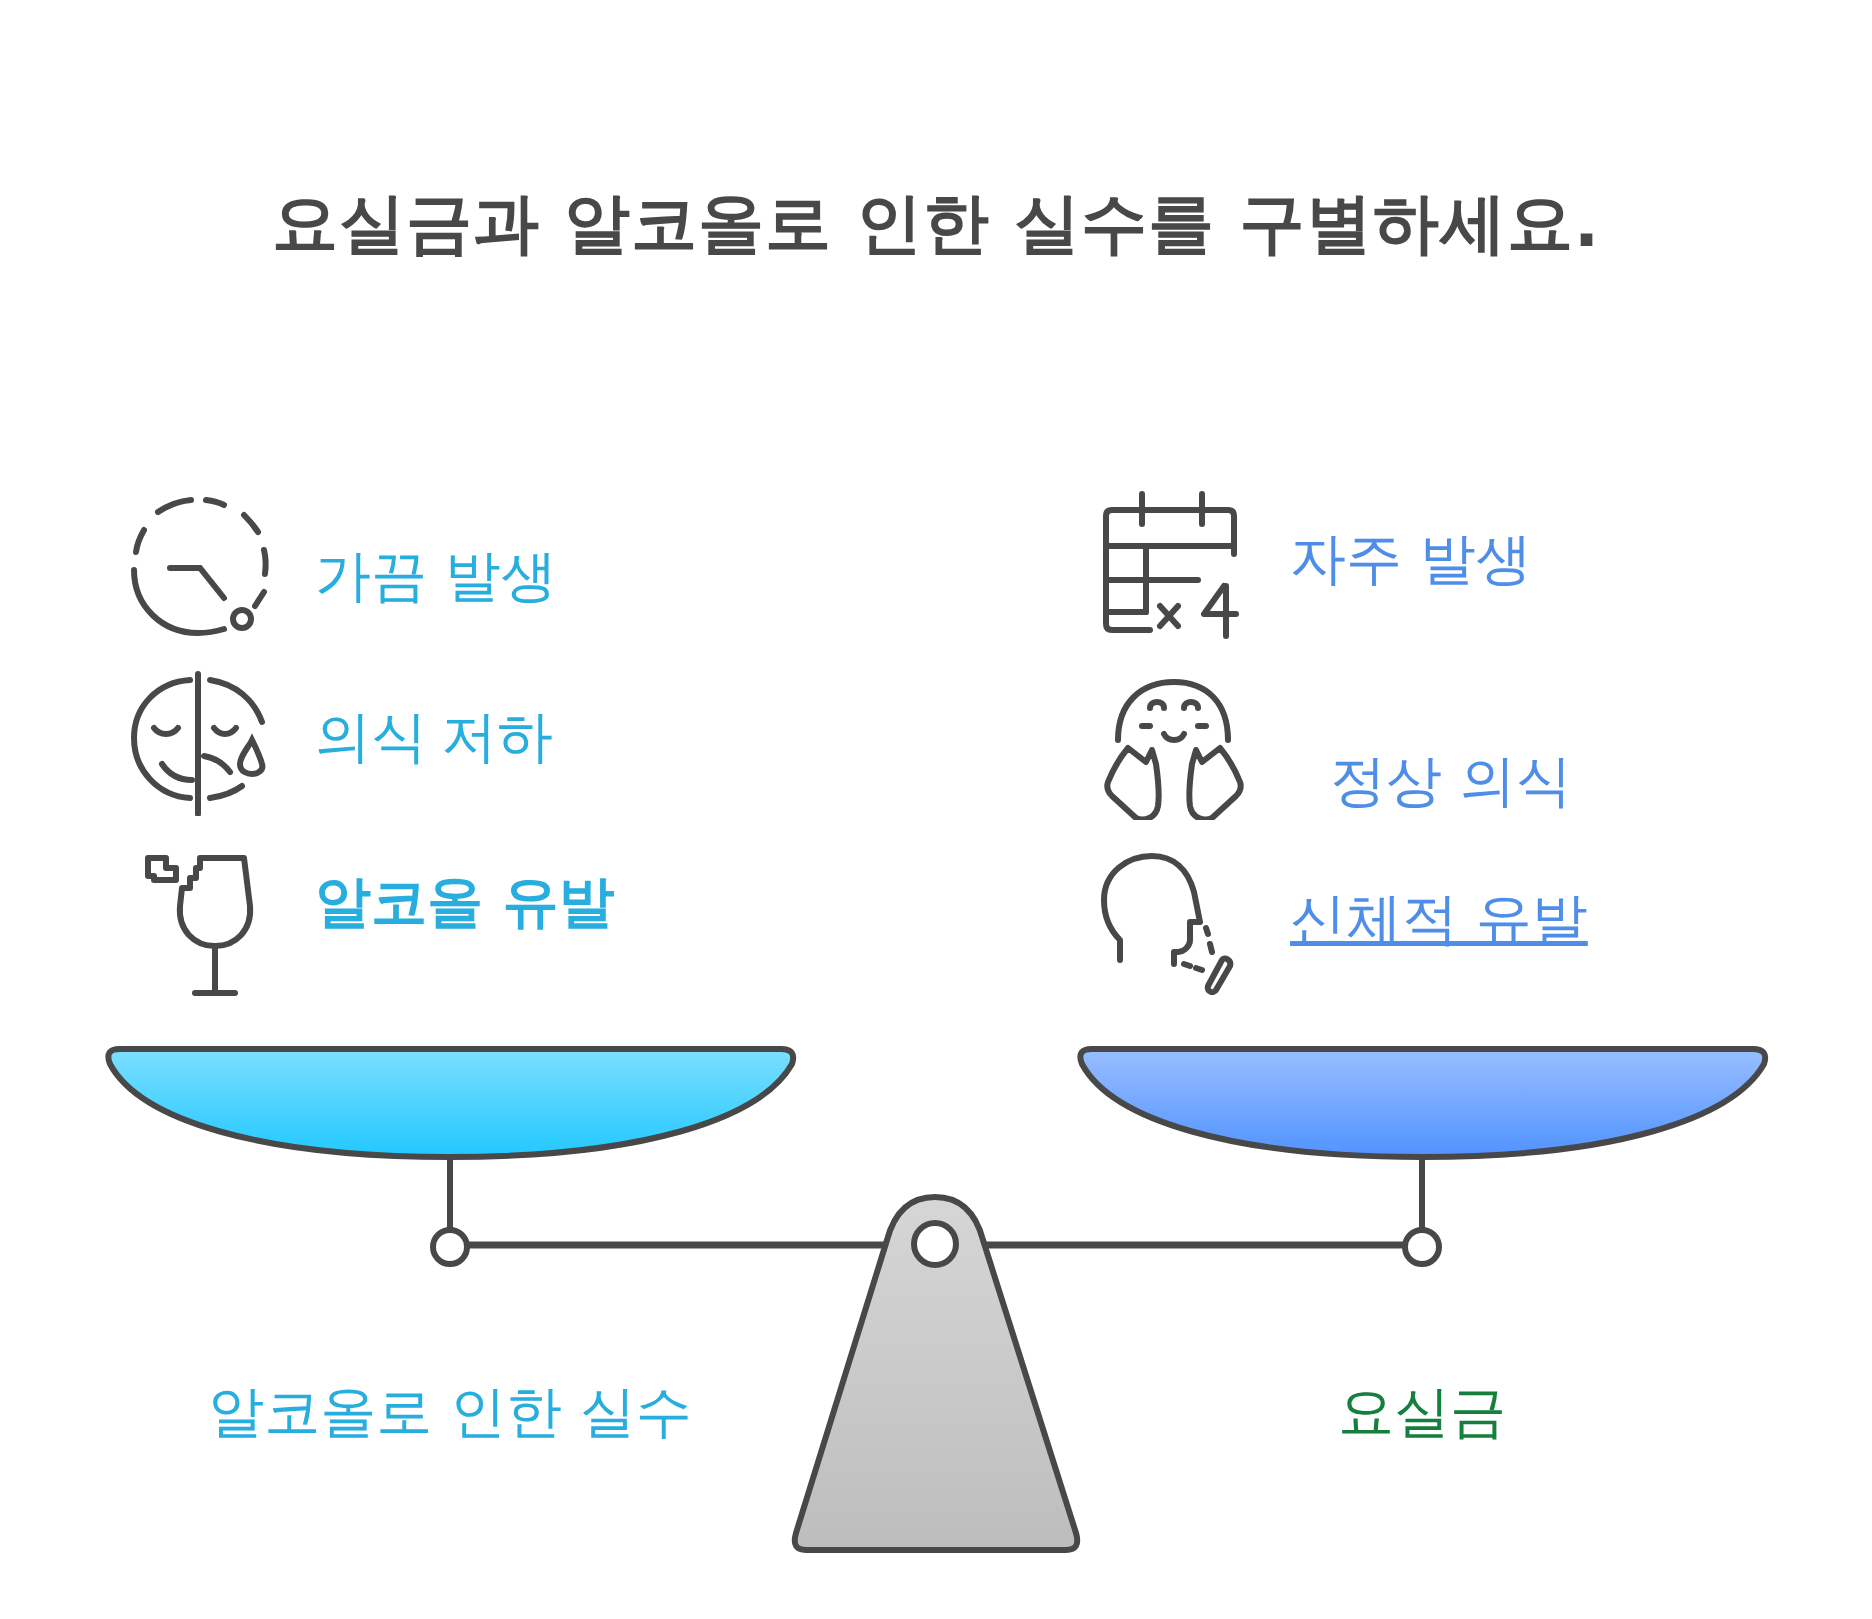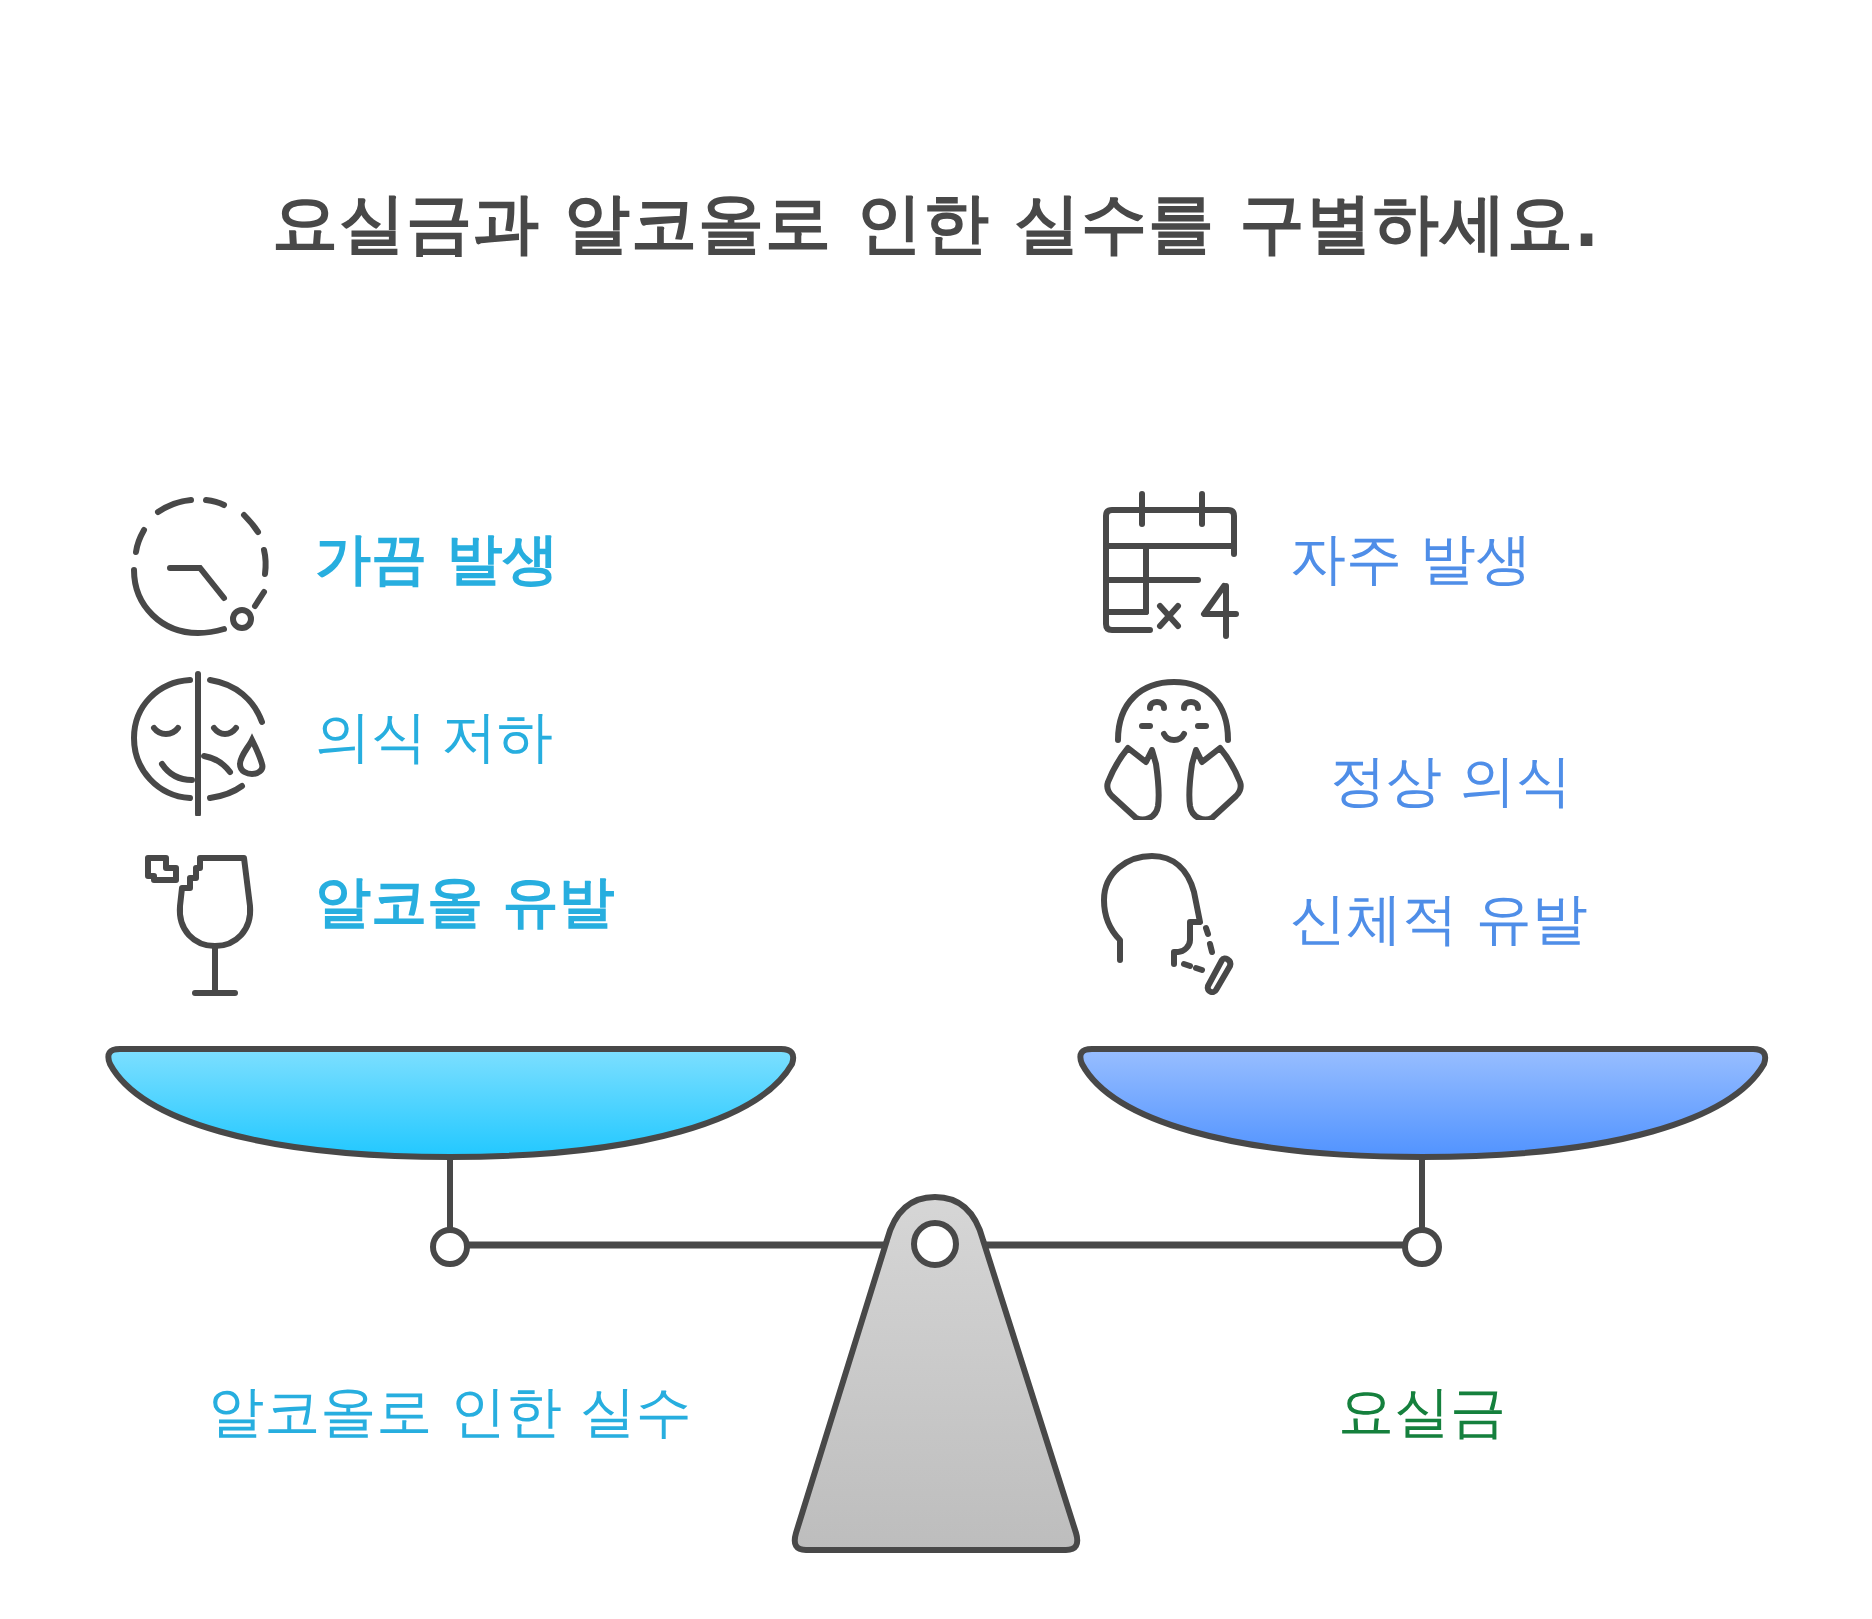--- a/index.html
+++ b/index.html
@@ -60,21 +60,21 @@
     <path d="M82 12 C90 13 96 15 100 17"></path>
     <path d="M120 27 C126 33 130 38 134 44"></path>
     <path d="M140 62 C142 70 142 78 141 86"></path>
     <path d="M140 104 L131 118"></path>
     <path d="M100 141 C90 144 82 145 74 145 C38 145 10 118 10 82"></path>
     <path d="M12 64 C13 56 16 49 20 42"></path>
     <path d="M46 80 L76 80 L100 110"></path>
     <circle cx="118" cy="131" r="9"></circle>
   </svg>
 </div>
-<div class="label left" style="left:315px;top:527px;font-weight:bold;">가끔 발생</div>
+<div class="label left" style="left:315px;top:544px;">가끔 발생</div>
 
 <div class="icon" style="left:124px;top:668px;">
   <svg width="148" height="148" viewBox="0 0 148 148" fill="none" stroke="#484848" stroke-width="6" stroke-linecap="round">
     <path d="M74 6 L74 146"></path>
     <path d="M66 130 C34 128 10 102 10 70 C10 38 34 14 66 12"></path>
     <path d="M86 12 C112 16 130 32 138 54"></path>
     <path d="M86 130 C100 128 110 124 118 118"></path>
     <path d="M30 60 C36 68 48 68 54 60"></path>
     <path d="M90 60 C96 68 106 68 112 60"></path>
     <path d="M38 96 C46 108 56 112 68 112"></path>
@@ -126,16 +126,16 @@
 <div class="icon" style="left:1098px;top:850px;">
   <svg width="150" height="150" viewBox="0 0 150 150" fill="none" stroke="#484848" stroke-width="6" stroke-linecap="round" stroke-linejoin="round">
     <path d="M22 110 L22 90 C10 78 6 64 6 50 C6 22 30 6 54 6 C76 6 90 20 96 42 L102 72 L92 72 L92 90 C92 96 86 102 80 102 L76 102 L76 114"></path>
     <path d="M108 78 L110 84"></path>
     <path d="M112 94 L114 102"></path>
     <path d="M86 114 L92 116"></path>
     <path d="M98 118 L104 120"></path>
     <path d="M132 126 C134 120 126 116 124 120 L110 146 C108 152 116 154 118 150 Z" transform="translate(0,-10)"></path>
   </svg>
 </div>
-<div class="label right" style="left:1290px;top:887px;">신체적 유발</div>
+<div class="label right" style="left:1290px;top:887px;text-decoration:underline;">신체적 유발</div>
 
 <div class="side-title left">알코올로 인한 실수</div>
 <div class="side-title right">요실금</div>
 
 </body></html>

